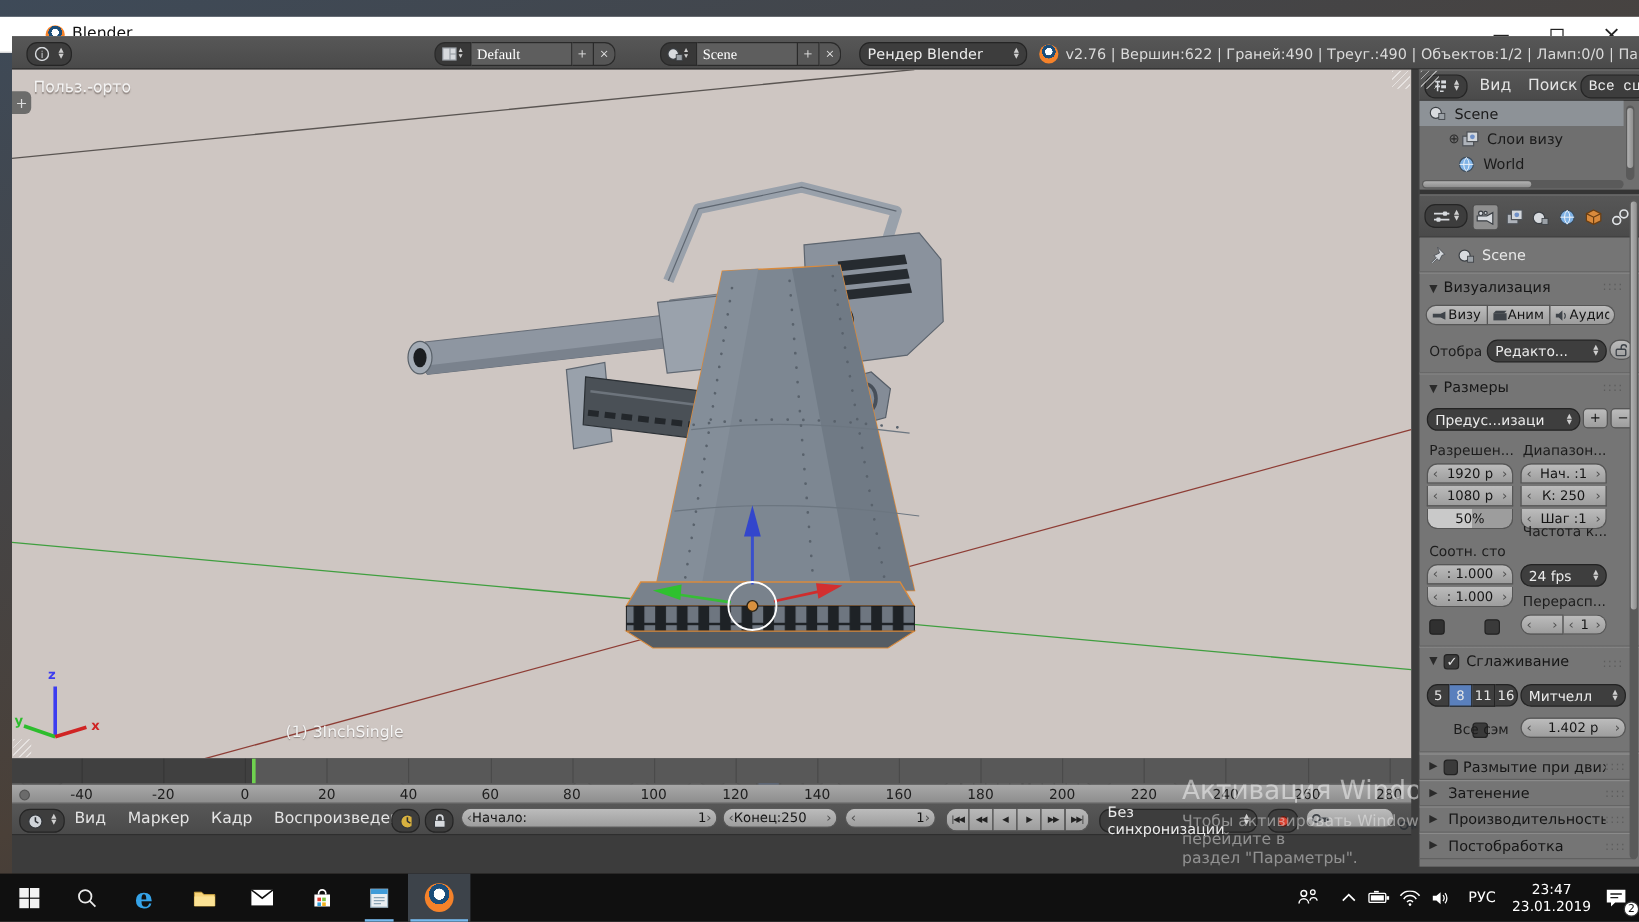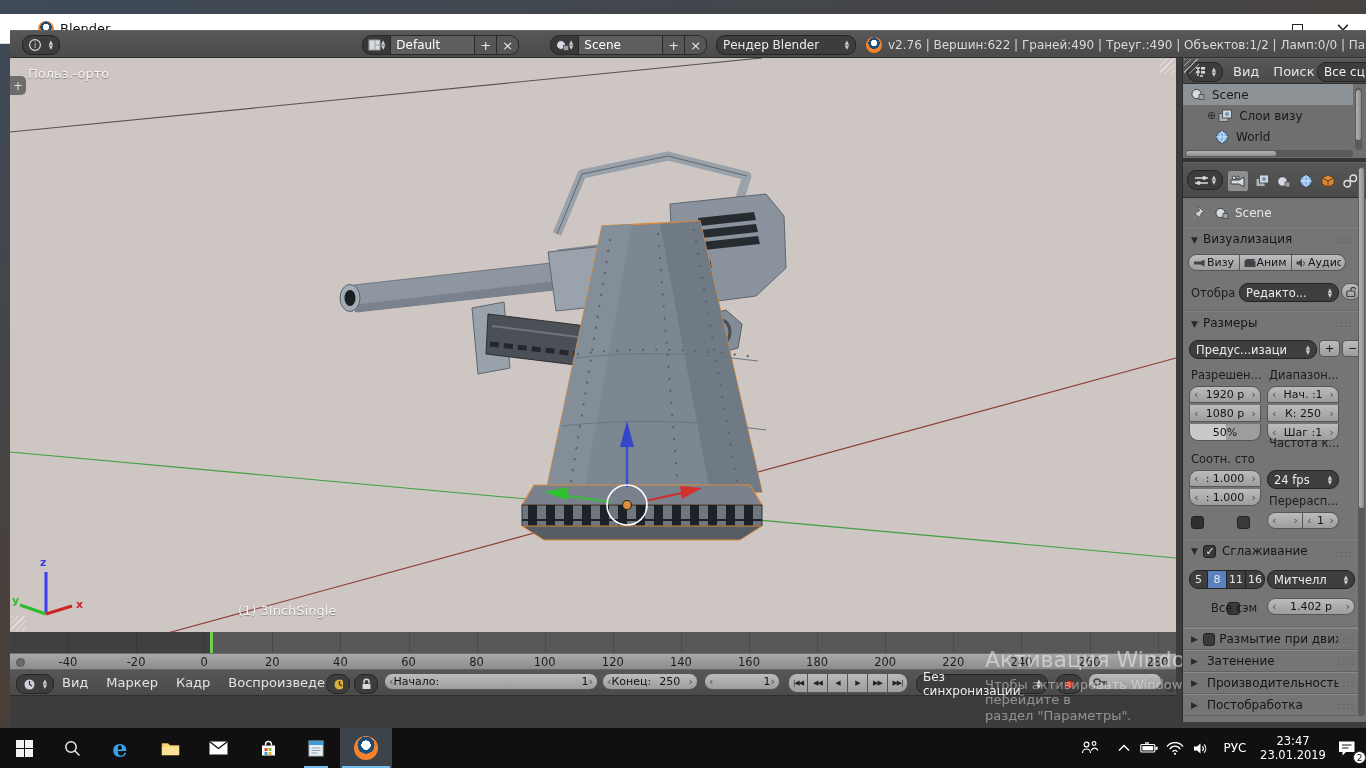--- a/index.html
+++ b/index.html
@@ -16,21 +16,21 @@
 
   
   .hdr { position:absolute; background:linear-gradient(#575757,#4a4a4a); border-top:1px solid #646464; border-bottom:1px solid #2e2e2e; }
   .menubar { position:absolute; top:0; height:100%; display:flex; align-items:center; gap:24px; }
   .mi { color:#e4e4e4; font-size:13px; cursor:default; white-space:nowrap; }
 
   .dd, .btn-dark { position:absolute; background:#3d3d3d; border:1px solid #252525; border-radius:9px;
     color:#ececec; font-size:12px; display:flex; align-items:center; padding:0 6px; height:20px; top:4px; gap:4px; }
   .ud { margin-left:auto; display:flex; flex-direction:column; line-height:4.6px; font-size:5.6px; color:#cfcfcf; }
   .grp { position:absolute; top:4px; height:20px; display:flex; }
-  .grp > span { display:flex; align-items:center; padding:0 5px; border:1px solid #2a2a2a; border-left:none; font-size:12px; }
+  .grp > span { display:flex; align-items:center; padding:0 5px; border:1px solid #2a2a2a; border-left:none; font-size:12px;font-family:Liberation Serif, serif; }
   .grp > span:first-child { border-left:1px solid #2a2a2a; border-radius:9px 0 0 9px; background:#383838; }
   .grp > span:last-child { border-radius:0 9px 9px 0; }
   .grp .gfield { background:#5e5e5e; color:#fff; min-width:84px; }
   .grp .gbtn { background:#565656; color:#e8e8e8; font-size:13px; }
 
   
   .fld { position:absolute; height:17px; background:linear-gradient(#bcbcbc,#9d9d9d); border:1px solid #565656;
     border-radius:9px; color:#141414; font-size:11px; display:flex; align-items:center; padding:0 4px; }
   .fld .fv { flex:1; text-align:center; white-space:nowrap; overflow:hidden; }
   .fld .fl { white-space:nowrap; }
@@ -511,21 +511,21 @@
           <rect x="1" y="5.5" width="9" height="6" rx="1" fill="#d7dade" stroke="#33363a"></rect>
           <path d="M3,5.5 v-1.7 a2.5,2.5 0 0 1 5,0 v1.7" fill="none" stroke="#d7dade" stroke-width="1.5"></path>
         </svg>
     </span>
     <span class="fld stepper" style="left:374px;top:3px;width:214px;">
       <span class="fl">Начало:</span>
         <span class="fv" style="text-align:right;">1</span>
     </span>
     <span class="fld stepper" style="left:592px;top:3px;width:96px;">
       <span class="fl">Конец:</span>
-        <span class="fv" style="text-align:center;">250</span>
+        <span class="fv" style="text-align:left;">250</span>
     </span>
     <span class="fld stepper" style="left:694px;top:3px;width:76px;">
       <span class="fv" style="text-align:right;">1</span>
     </span>
     <div id="playback" style="left:778px;">
         <span class="pbtn">|◀◀</span>
         <span class="pbtn">◀◀</span>
         <span class="pbtn">◀</span>
         <span class="pbtn">▶</span>
         <span class="pbtn">▶▶</span>
@@ -568,21 +568,21 @@
           <span class="ud">
               <span>▲</span>
               <span>▼</span>
             </span>
         </span>
         <div class="menubar" style="left:50px;gap:14px;font-size:12px;">
             <span class="mi">Вид</span>
             <span class="mi">Поиск</span>
           </div>
         <span class="dd" style="left:134px;width:56px;top:3px;">
-          <span style="white-space:nowrap;">Все сц</span>
+          <span style="white-space:nowrap;font-family:Liberation Mono, monospace;">Все сц</span>
         </span>
       </div>
       <div id="outliner-body" class="abs" style="left:0;top:26px;width:170px;">
           <div class="orow sel" style="padding-left: 8px;">
             <span class="oicon">
               <svg width="14" height="13">
                 <circle cx="5.5" cy="6" r="4.6" fill="#d7dade" stroke="#3c4045"></circle>
                 <rect x="8" y="6.5" width="5" height="5" fill="#9aa0a6" stroke="#3c4045" stroke-width="0.7"></rect>
               </svg>
             </span>

